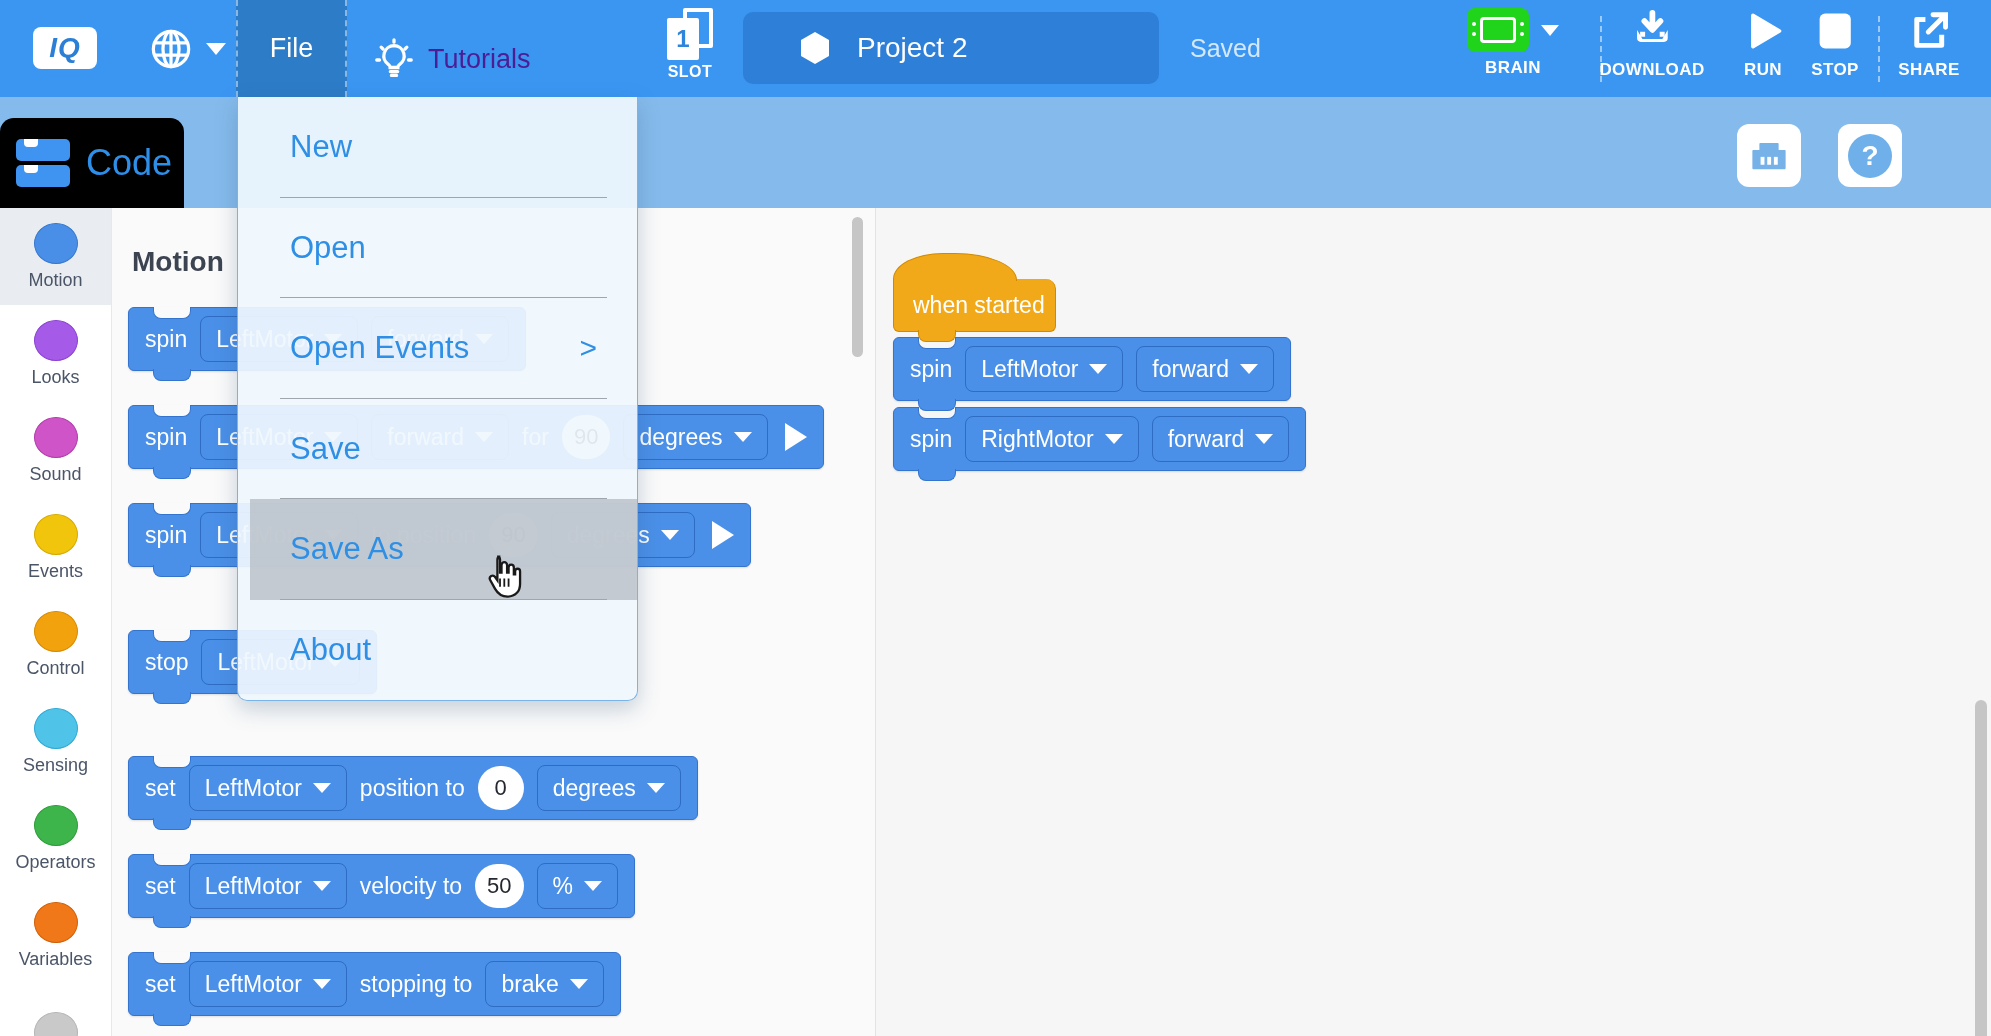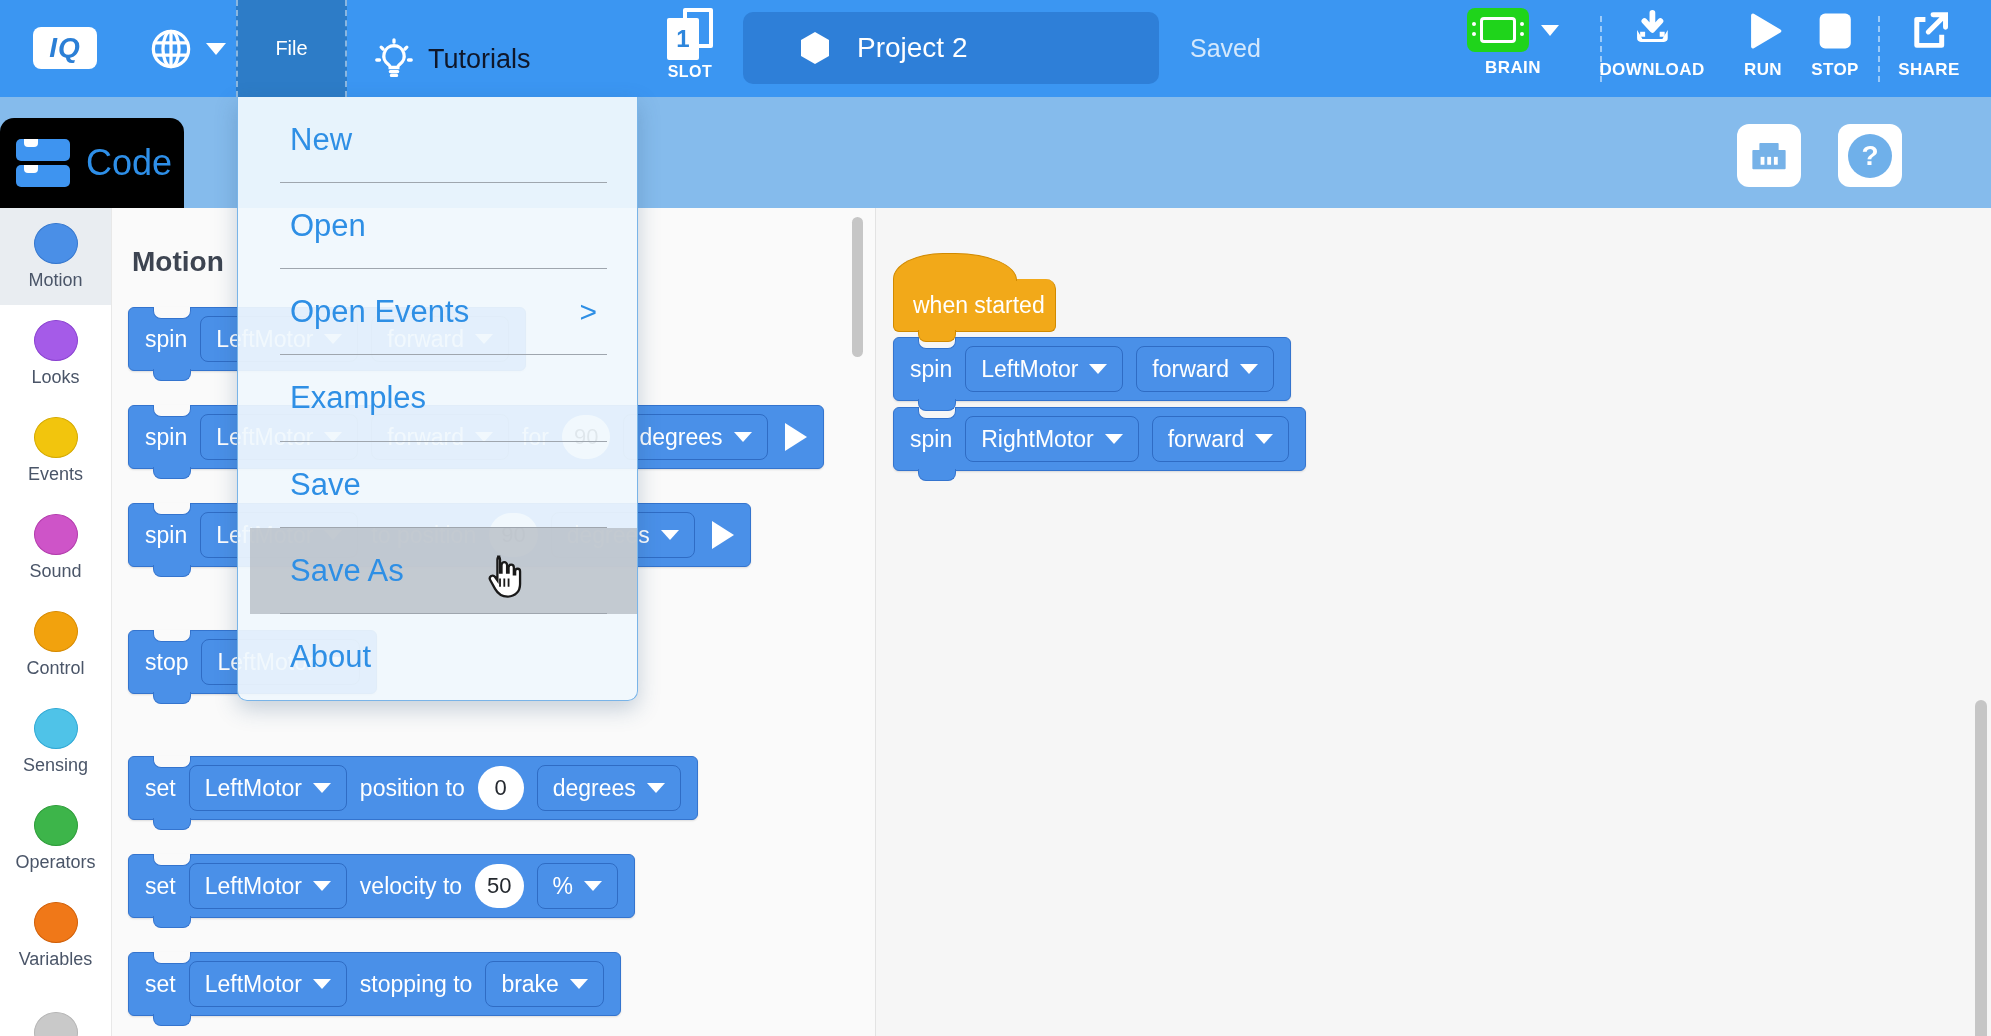--- a/index.html
+++ b/index.html
@@ -10,23 +10,23 @@
   
   .topbar { position:absolute; left:0; top:0; width:1991px; height:97px; background:#3B96F2; z-index:40; }
   .iq-logo { position:absolute; left:33px; top:27px; width:64px; height:42px; background:#fff; border-radius:8px;
     display:flex; align-items:center; justify-content:center; font-weight:bold; font-style:italic;
     font-size:28px; color:#2B7FD6; letter-spacing:1px; }
   .globe-wrap { position:absolute; left:148px; top:0; height:97px; display:flex; align-items:center; gap:12px; }
   .caret-down { width:0; height:0; border-left:10px solid transparent; border-right:10px solid transparent;
     border-top:12px solid #fff; }
   .file-btn { position:absolute; left:236px; top:0; width:111px; height:97px; background:#2D7CC7;
     border-left:2px dashed rgba(255,255,255,.45); border-right:2px dashed rgba(255,255,255,.45);
-    display:flex; align-items:center; justify-content:center; color:#fff; font-size:20px; }
+    display:flex; align-items:center; justify-content:center; color:#fff; font-size:27px; }
   .tutorials { position:absolute; left:372px; top:0; height:119px; display:flex; align-items:center; gap:12px;
-    color:#0f172a; font-size:27px; }
+    color:#4c1d95; font-size:27px; }
   .slot { position:absolute; left:664px; top:8px; width:52px; text-align:center; color:#fff; }
   .slot-pages { position:relative; width:46px; height:54px; margin:0 auto; }
   .slot-back { position:absolute; right:0; top:0; width:30px; height:40px; border:4px solid #fff; border-radius:2px; }
   .slot-front { position:absolute; left:0; bottom:2px; width:32px; height:42px; background:#fff; border-radius:2px;
     display:flex; align-items:center; justify-content:center; color:#2E86DC; font-weight:bold; font-size:24px; }
   .slot-label { font-size:16px; font-weight:bold; margin-top:1px; letter-spacing:.5px; }
   .project-btn { position:absolute; left:743px; top:12px; width:416px; height:72px; background:#2E7FD8;
     border-radius:10px; display:flex; align-items:center; color:#fff; font-size:28px; }
   .hexagon { width:28px; height:32px; background:#fff; margin:0 28px 0 58px;
     clip-path:polygon(50% 0,100% 25%,100% 75%,50% 100%,0 75%,0 25%); }
@@ -245,26 +245,26 @@
       <div id="sidebar-cats">
         <div class="cat selected">
           <div class="circle" style="background: rgb(74, 143, 231); border: 1.5px solid rgb(53, 119, 206);"></div>
           <div class="clabel">Motion</div>
         </div>
         <div class="cat">
           <div class="circle" style="background: rgb(165, 91, 232); border: 1.5px solid rgb(138, 66, 208);"></div>
           <div class="clabel">Looks</div>
         </div>
         <div class="cat">
+          <div class="circle" style="background: rgb(206, 84, 200); border: 1.5px solid rgb(178, 59, 172);"></div>
+          <div class="clabel">Sound</div>
+        </div>
+        <div class="cat">
           <div class="circle" style="background: rgb(242, 197, 13); border: 1.5px solid rgb(212, 169, 0);"></div>
           <div class="clabel">Events</div>
-        </div>
-        <div class="cat">
-          <div class="circle" style="background: rgb(206, 84, 200); border: 1.5px solid rgb(178, 59, 172);"></div>
-          <div class="clabel">Sound</div>
         </div>
         <div class="cat">
           <div class="circle" style="background: rgb(242, 162, 13); border: 1.5px solid rgb(214, 138, 0);"></div>
           <div class="clabel">Control</div>
         </div>
         <div class="cat">
           <div class="circle" style="background: rgb(79, 195, 232); border: 1.5px solid rgb(47, 168, 212);"></div>
           <div class="clabel">Sensing</div>
         </div>
         <div class="cat">
@@ -388,23 +388,20 @@
           <span>New</span>
         </div>
         <div class="menu-item">
           <span>Open</span>
         </div>
         <div class="menu-item">
           <span>Open Events</span>
           <span class="sub-arrow">&gt;</span>
         </div>
         <div class="menu-item">
-          <span>Examples</span>
-        </div>
-        <div class="menu-item">
           <span>Save</span>
         </div>
         <div class="menu-item hovered">
           <span>Save As</span>
         </div>
         <div class="menu-item">
           <span>About</span>
         </div>
       </div>
     </div>

